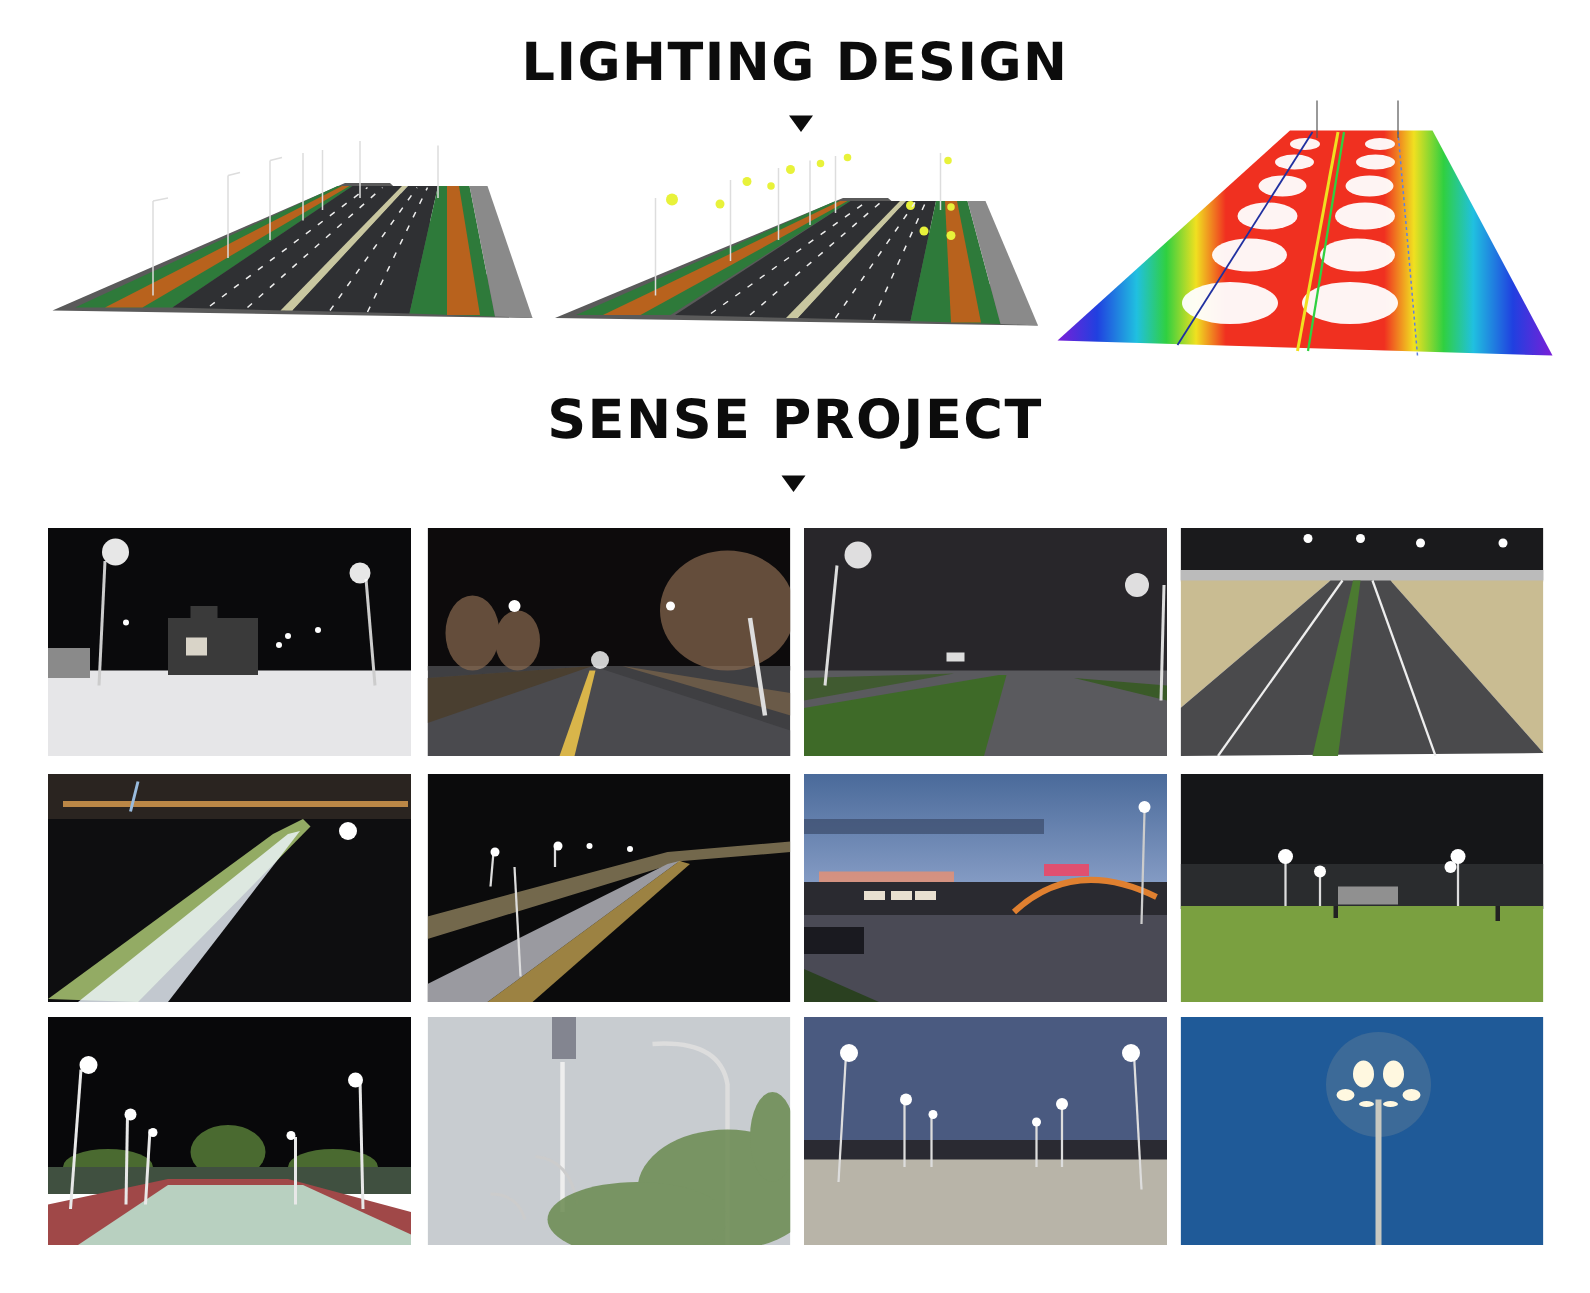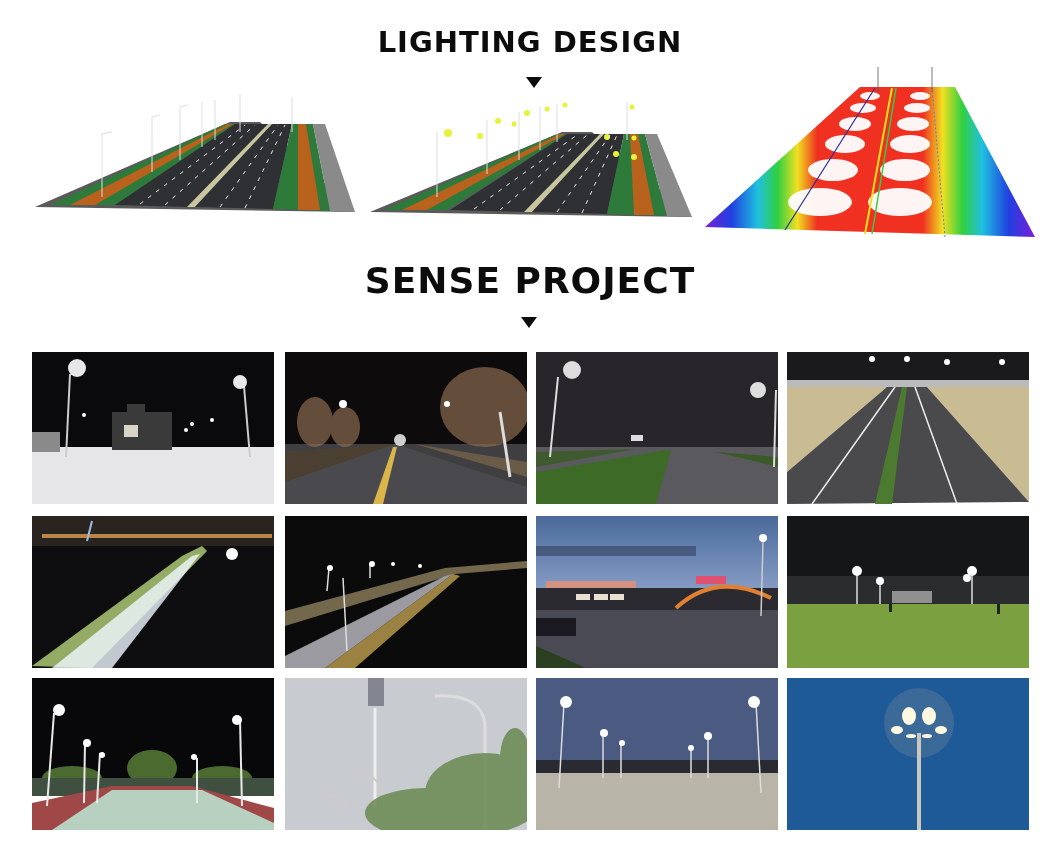--- a/index.html
+++ b/index.html
@@ -4,21 +4,21 @@
   <style>
     * { margin: 0; padding: 0; box-sizing: border-box; }
     html, body { width: 1060px; height: 862px; background: #ffffff; overflow: hidden; }
     body { position: relative; font-family: "DejaVu Sans", "Liberation Sans", sans-serif; }
 
     .heading {
       position: absolute; left: 0; width: 1060px; text-align: center;
       font-weight: bold; color: #0c0c0c; letter-spacing: 1px;
       font-family: "DejaVu Sans", sans-serif;
     }
-    .heading.h1 { top: 20px; font-size: 29px; line-height: 44px; }
+    .heading.h1 { top: 20px; font-size: 35px; line-height: 44px; }
     .heading.h2 { top: 259px; font-size: 36px; line-height: 44px; }
     .arrow {
       position: absolute; width: 0; height: 0;
       border-left: 8px solid transparent; border-right: 8px solid transparent;
       border-top: 11px solid #0c0c0c;
     }
     .arrow.a1 { left: 526px; top: 77px; }
     .arrow.a2 { left: 521px; top: 317px; }
 
     .design { position: absolute; top: 62px; width: 340px; height: 180px; }

